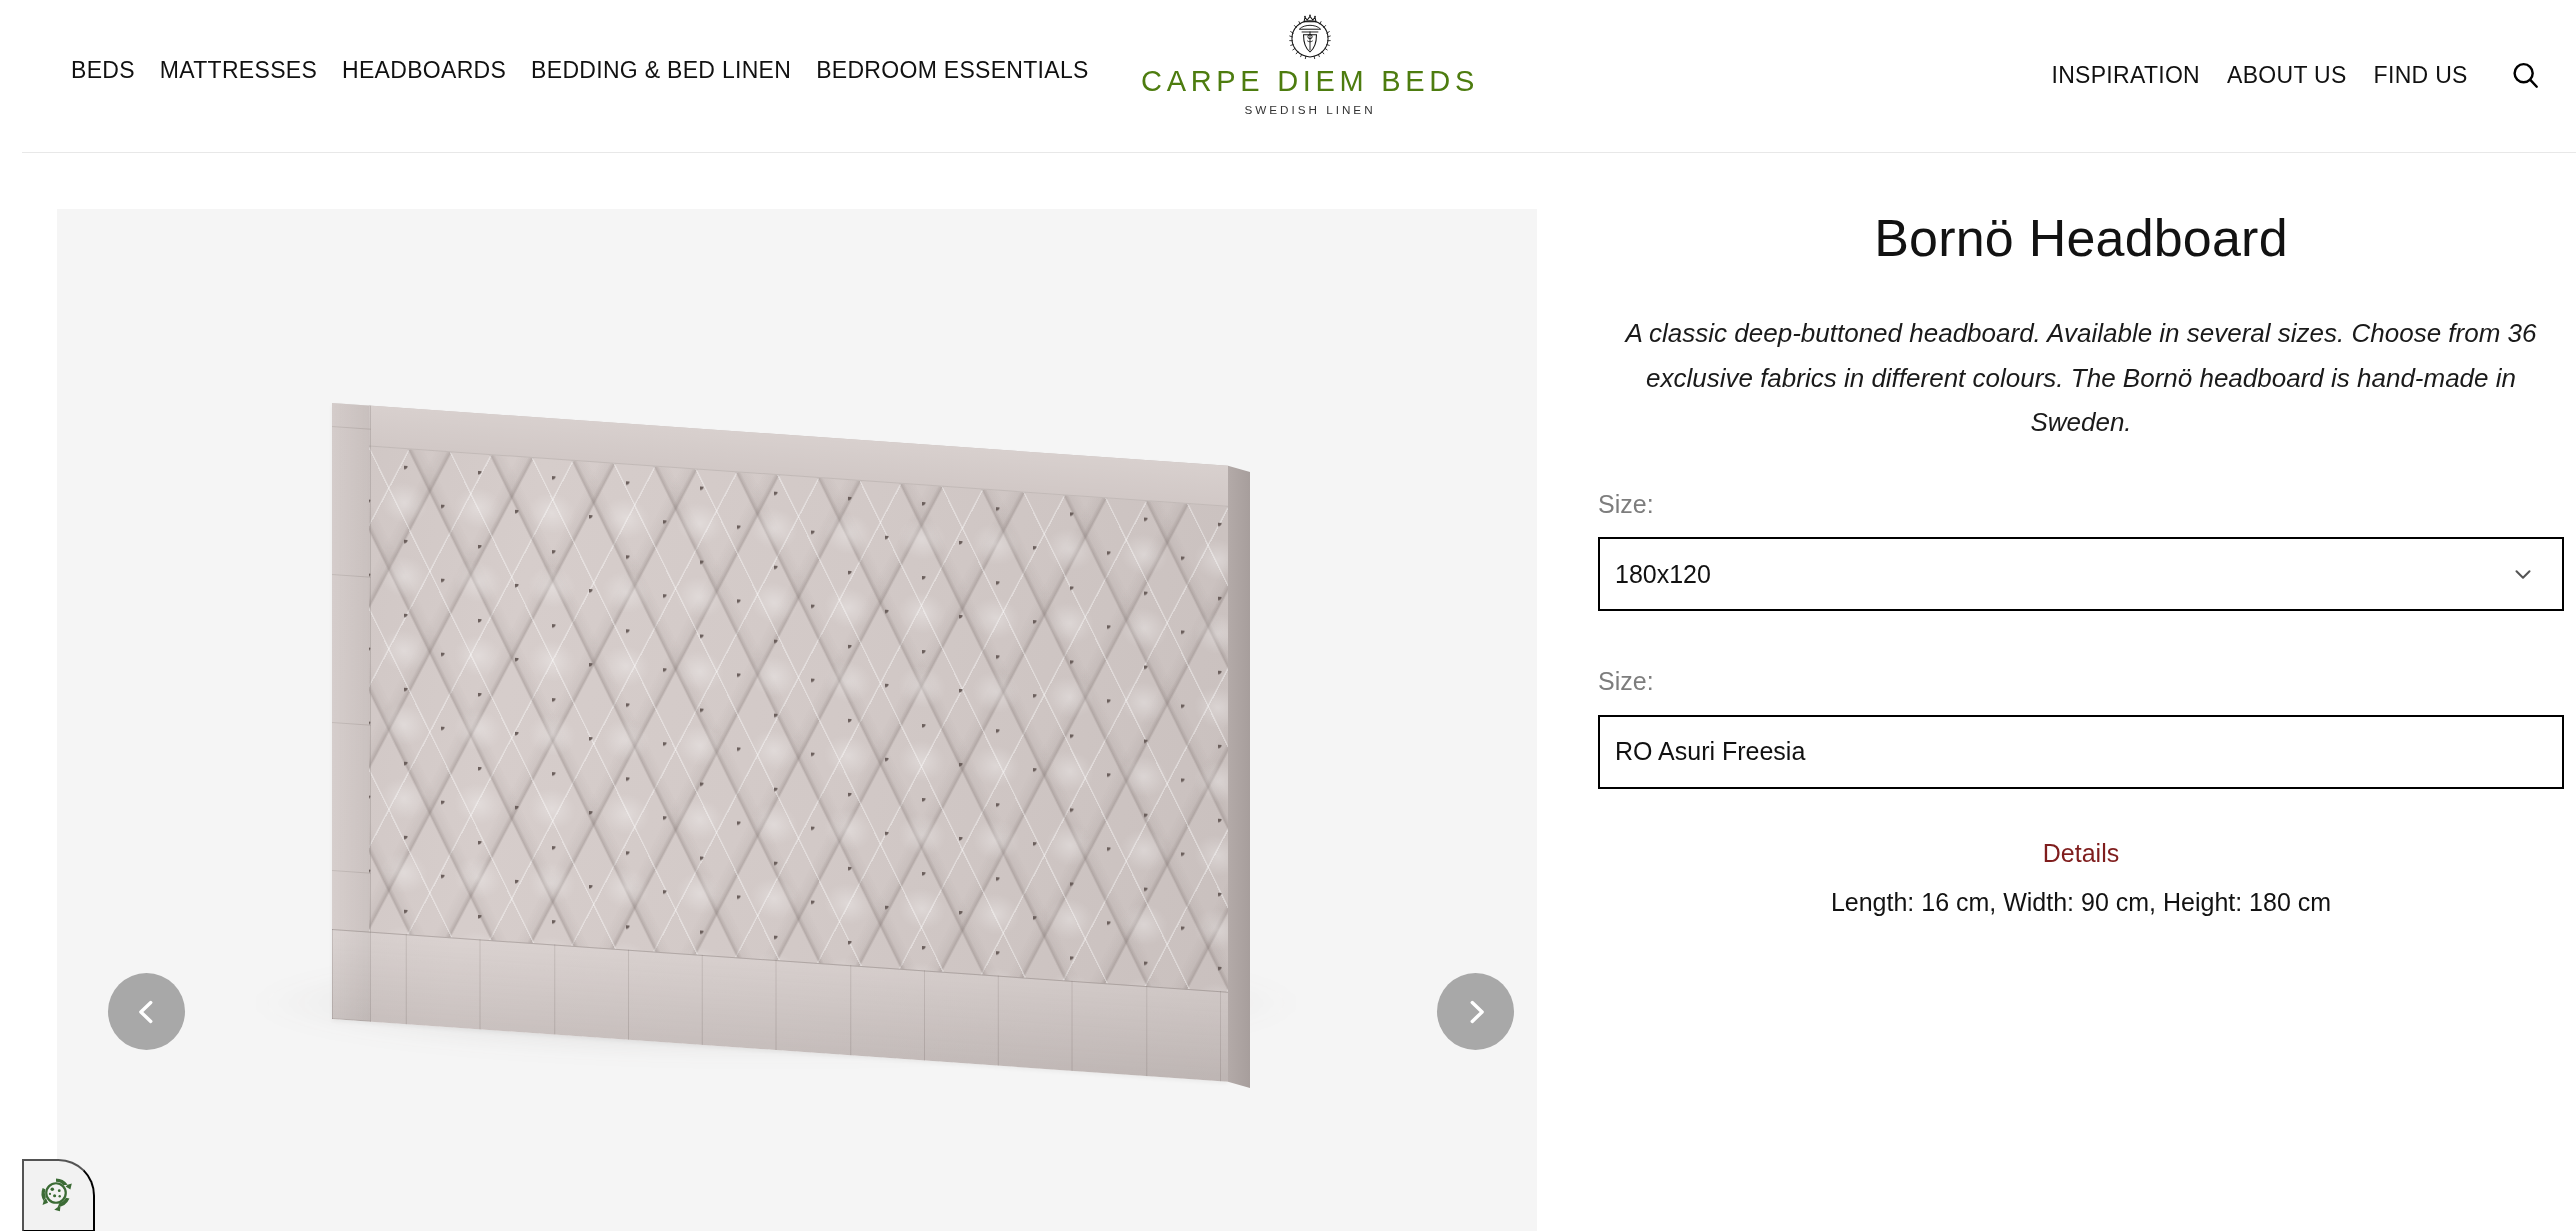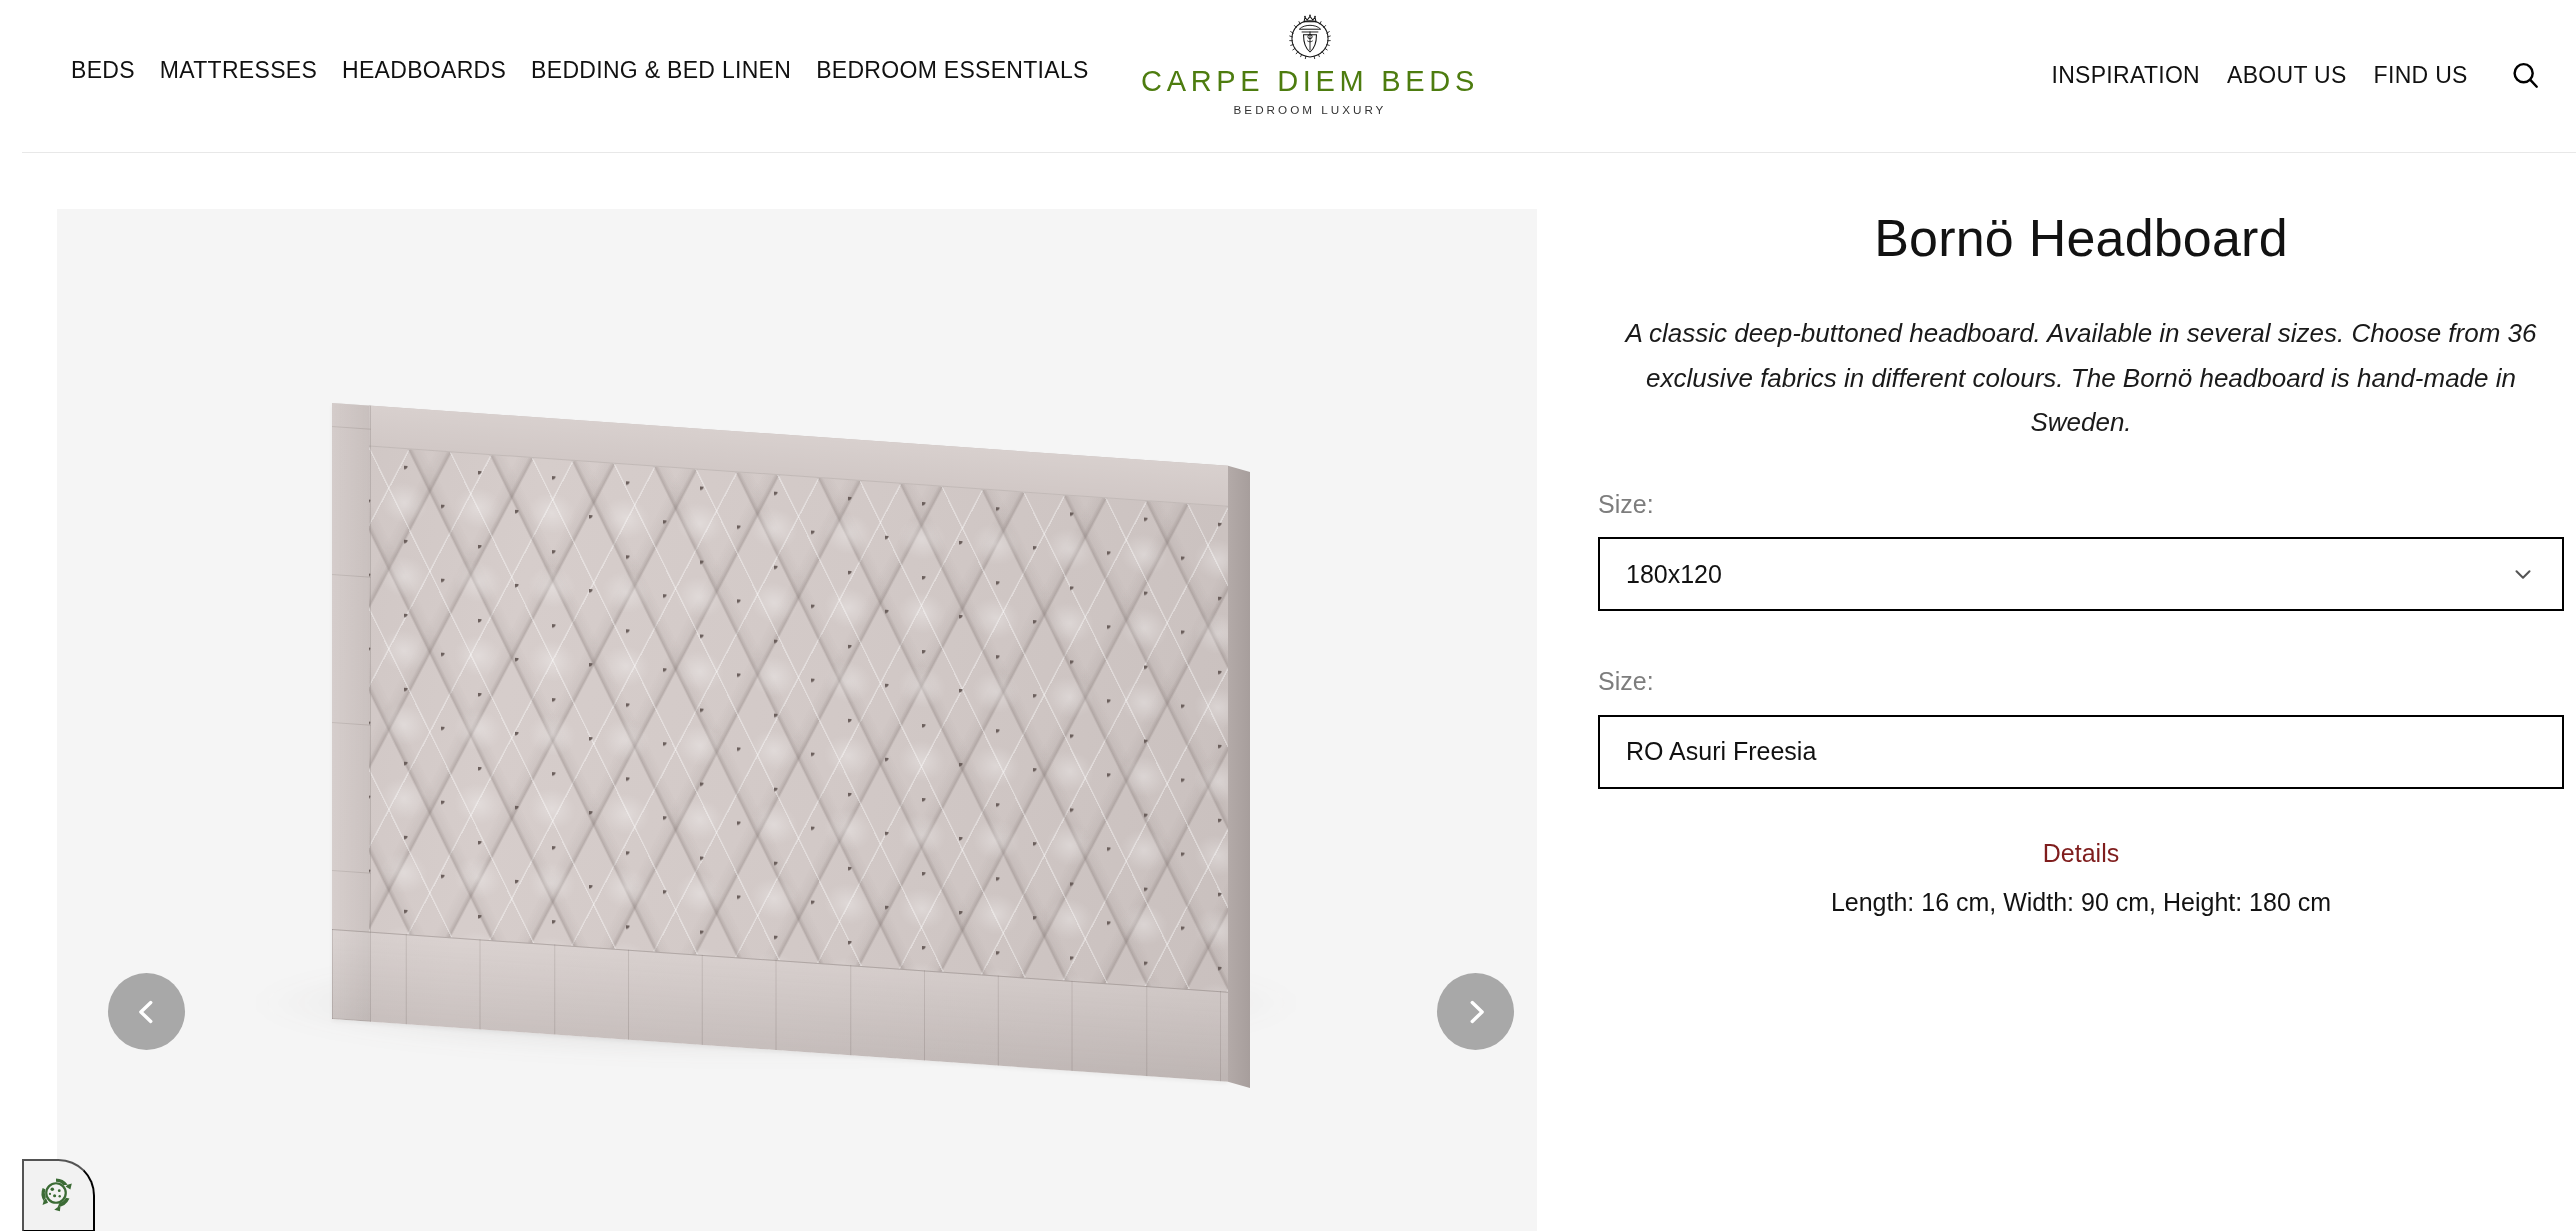--- a/index.html
+++ b/index.html
@@ -292,21 +292,21 @@
     border: 2.8px solid #000000;
     background: #ffffff;
     display: flex;
     align-items: center;
     cursor: pointer;
   }
   .select-value {
     font-family: "Liberation Sans", sans-serif;
     font-size: 25px;
     color: #111111;
-    padding-left: 26px;
+    padding-left: 15px;
     line-height: 1;
   }
   .select-chevron {
     position: absolute;
     right: 26px;
     top: 50%;
     transform: translateY(-50%);
     display: flex;
     align-items: center;
   }
@@ -396,21 +396,21 @@
 
         <path d="M15.5 17.5 L38.5 17.5" stroke="#111" stroke-width="1.1"></path>
         <path d="M15.5 17.5 C18 14.5 23 13.3 27 13.3 C31 13.3 36 14.5 38.5 17.5" fill="none" stroke="#111" stroke-width="1.0"></path>
         <path d="M18 20.5 L36 20.5" stroke="#111" stroke-width="1.0"></path>
         <path d="M20 23.5 C20 33 23 39 27 42 C31 39 34 33 34 23.5 Z" fill="none" stroke="#111" stroke-width="1.1"></path>
         <path d="M27 20 L27 40" stroke="#111" stroke-width="1.0"></path>
         <circle cx="27" cy="25.5" r="2.3" fill="none" stroke="#111" stroke-width="1.0"></circle>
         <path d="M24 30 C26.5 31.5 27.5 31.5 30 30" fill="none" stroke="#111" stroke-width="0.9"></path>
       </svg>
       <div class="logo-name">CARPE DIEM BEDS</div>
-      <div class="logo-tag">BEDROOM LUXURY</div>
+      <div class="logo-tag">SWEDISH LINEN</div>
     </div>
 
     <nav class="nav-right">
       <a class="nav-link">INSPIRATION</a>
       <a class="nav-link">ABOUT US</a>
       <a class="nav-link">FIND US</a>
       <button class="search-btn" aria-label="Search">
         <svg width="32" height="32" viewBox="0 0 34 34" aria-hidden="true">
           <circle cx="14.5" cy="14" r="9.6" fill="none" stroke="#000" stroke-width="2.6"></circle>
           <line x1="21.6" y1="21.2" x2="28.4" y2="28.4" stroke="#000" stroke-width="2.6" stroke-linecap="round"></line>

